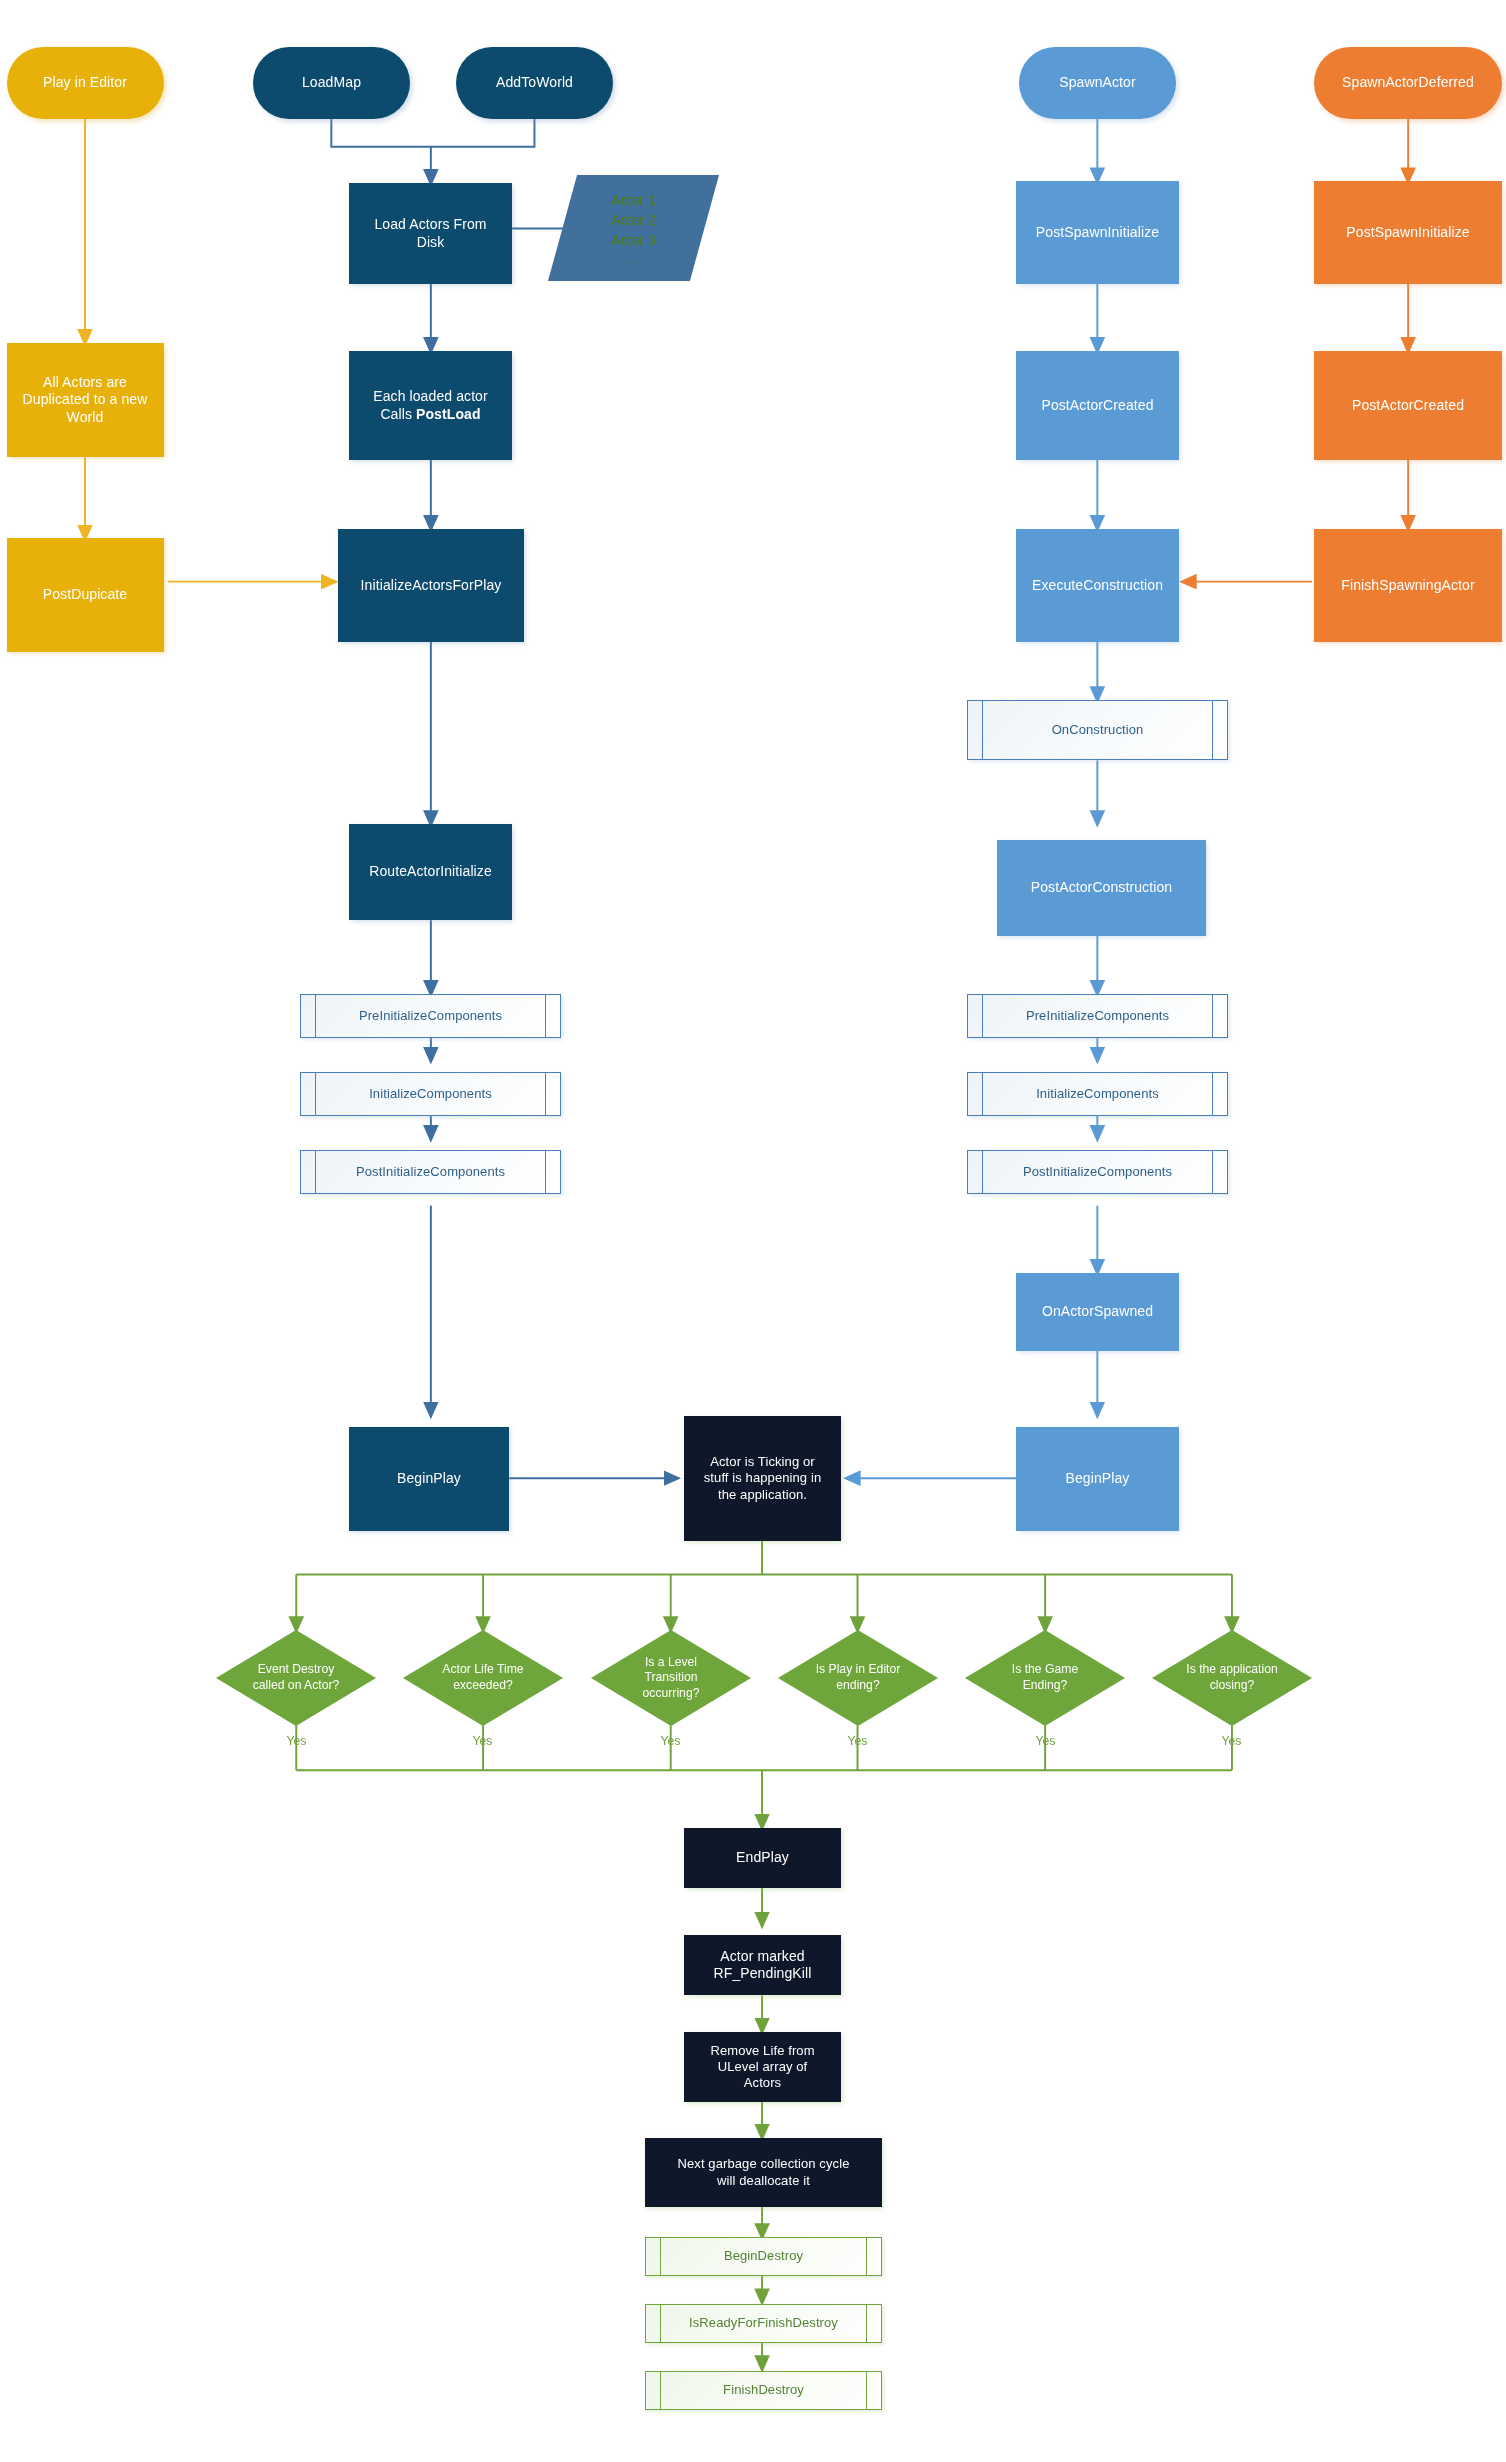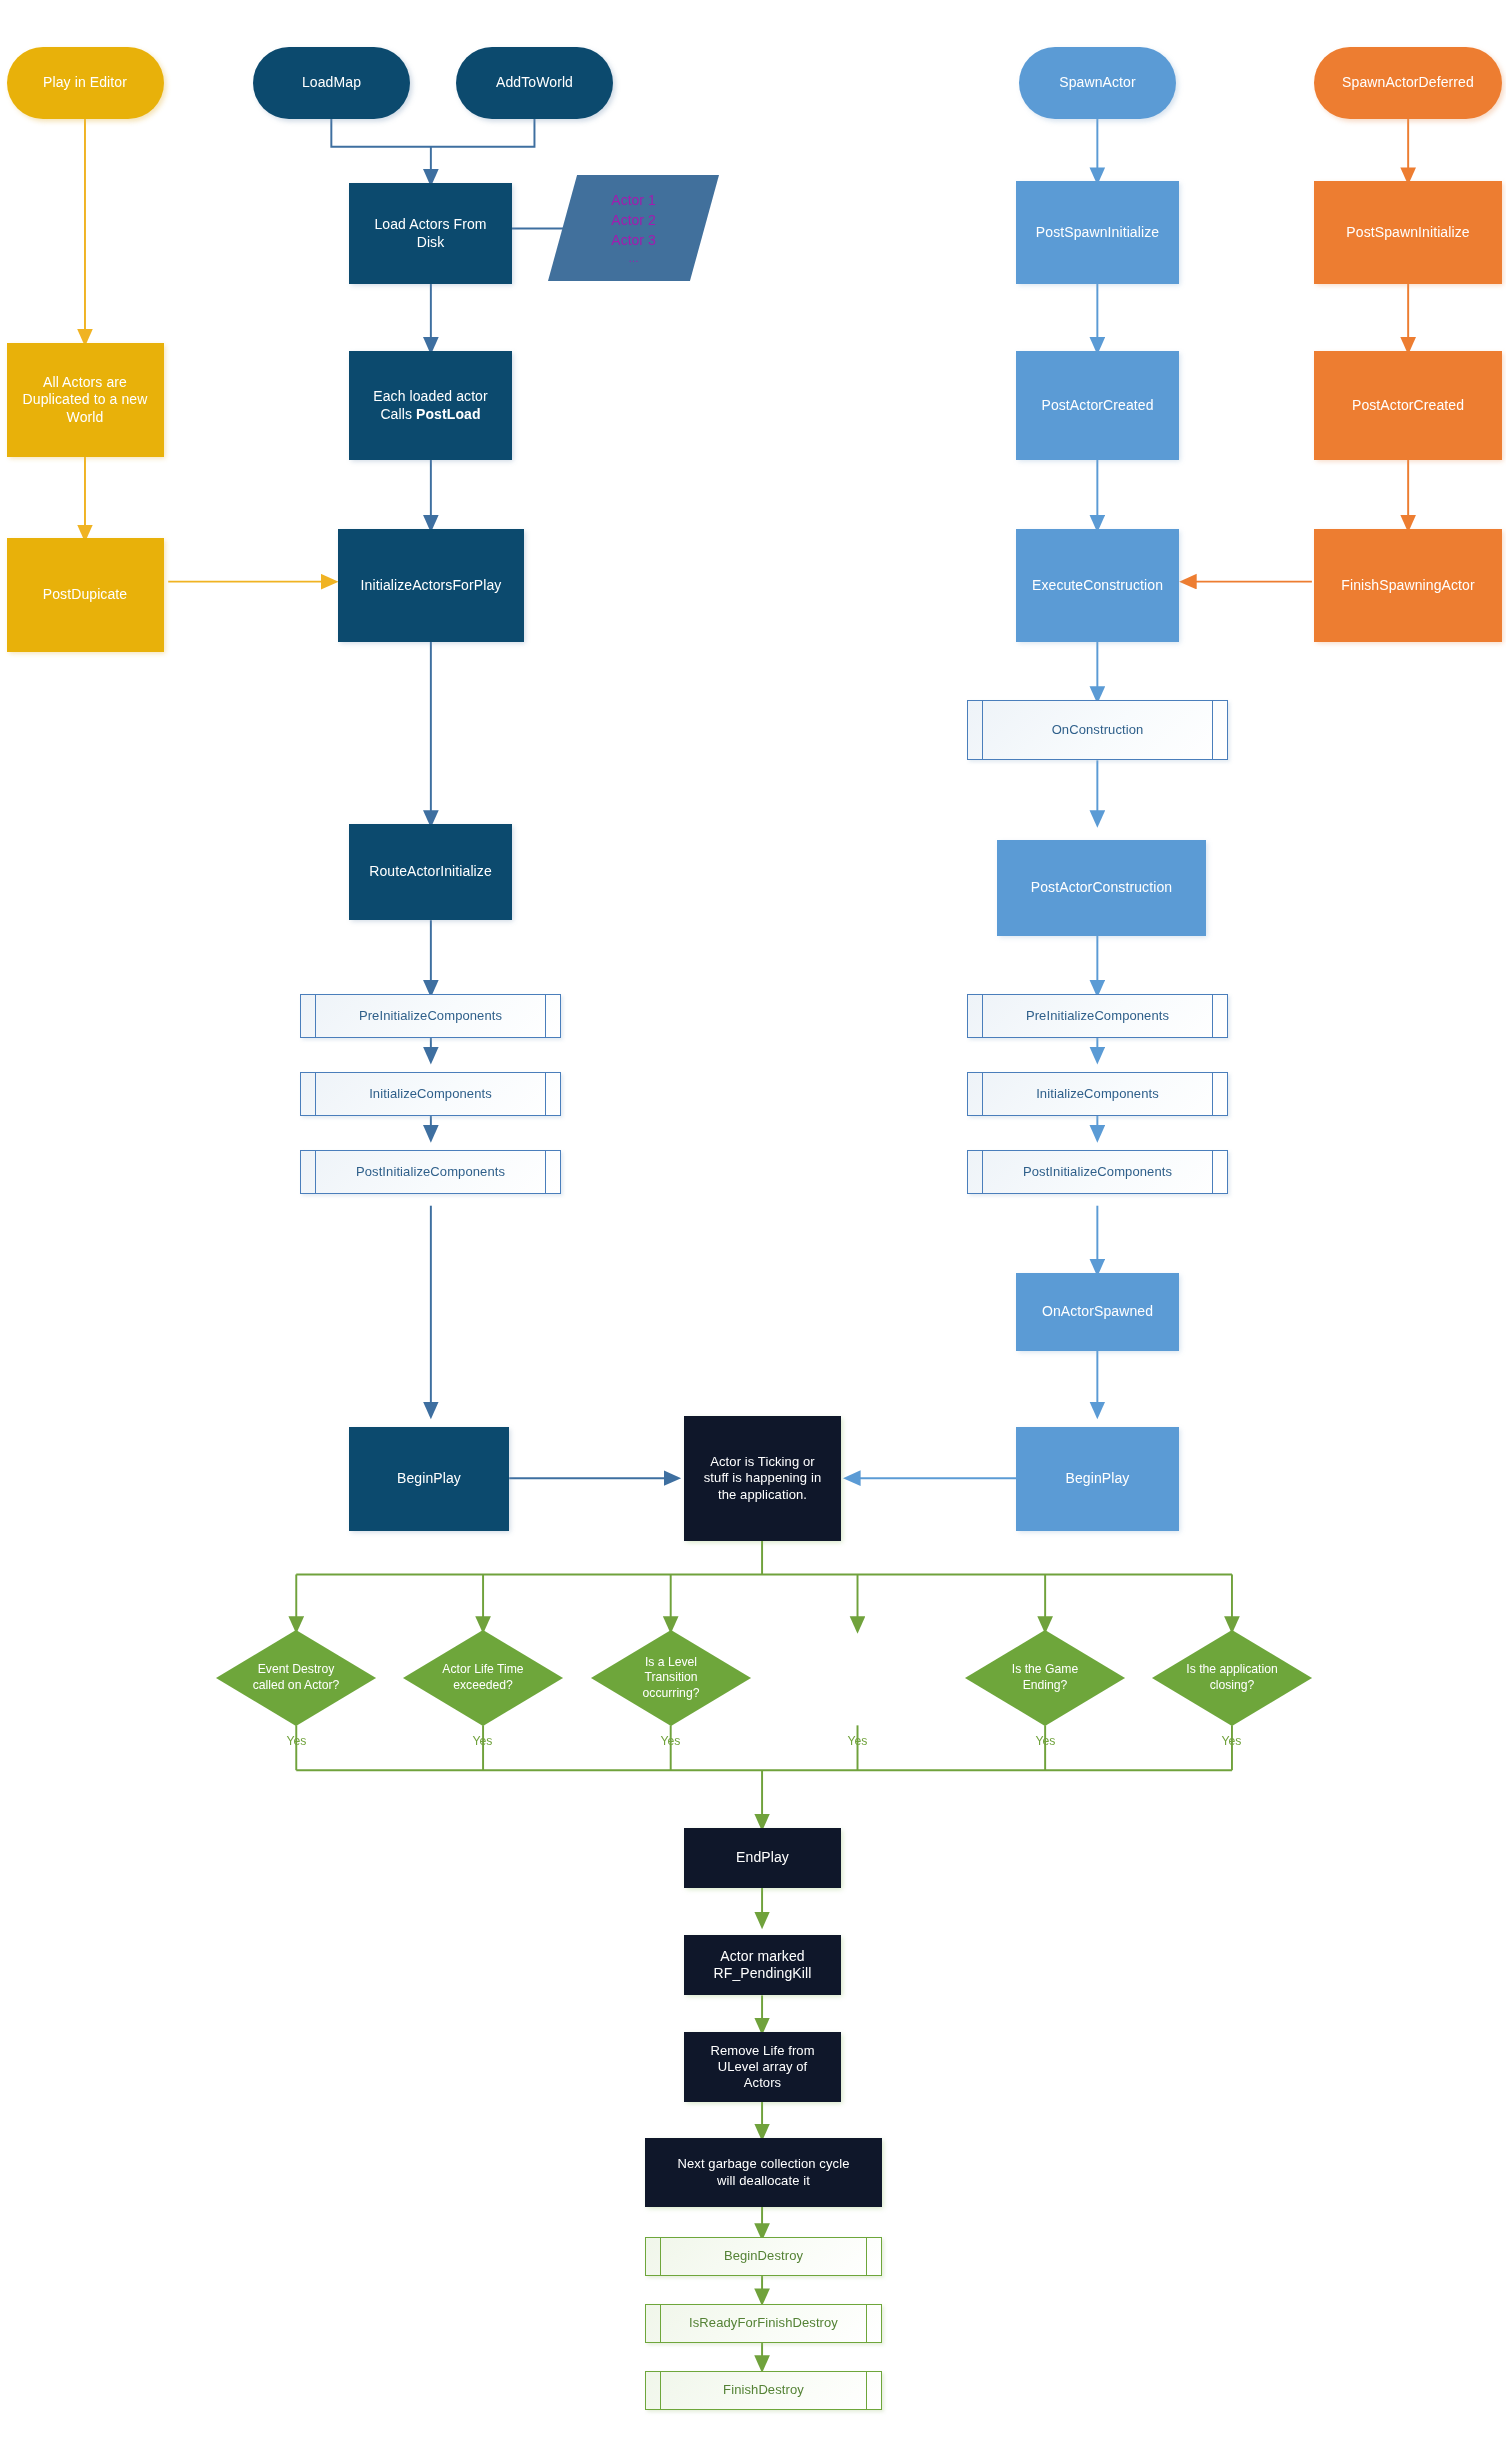--- a/index.html
+++ b/index.html
@@ -32,21 +32,21 @@
           background:linear-gradient(135deg,#f0f6ea 0%,#f9fcf6 55%,#ffffff 100%);
           box-shadow:1.6px 1.6px 3.3px rgba(170,200,140,.30); }
   .pproc.green::before,.pproc.green::after{background:#6EA63B;}
 
   
   .data{ position:absolute; }
   .data .shape{position:absolute;inset:0;background:#41709C;
         clip-path:polygon(17% 0,100% 0,83% 100%,0 100%);
         box-shadow:2.4px 2.4px 4.9px rgba(120,150,180,.30);}
   .data .txt{position:absolute;inset:0;display:flex;flex-direction:column;
-        align-items:center;justify-content:center;color:#a21caf;font-size:14px;line-height:1.45;}
+        align-items:center;justify-content:center;color:#4d7c0f;font-size:14px;line-height:1.45;}
 
   
   .diamond{position:absolute;}
   .diamond .shape{position:absolute;inset:0;background:#6EA63B;
         clip-path:polygon(50% 0,100% 50%,50% 100%,0 50%);
         box-shadow:2.4px 2.4px 4.9px rgba(150,195,110,.35);}
   .diamond .txt{position:absolute;inset:0;display:flex;align-items:center;
         justify-content:center;text-align:center;color:#fff;font-size:12.2px;line-height:1.28;padding:0 11.4px;box-sizing:border-box;}
 
   .edge-label{position:absolute;color:#70A23C;font-size:12.2px;text-align:center;}
@@ -276,20 +276,27 @@
     </div>
   </div>
   <div class="diamond" style="left:591px;top:1630px;width:160px;height:96px;">
     <div class="shape"></div>
     <div class="txt">
       <div><span>Is a Level</span><br>
            <span>Transition</span><br>
            <span>occurring?</span></div>
     </div>
   </div>
+  <div class="diamond" style="left:778px;top:1630px;width:160px;height:96px;">
+    <div class="shape"></div>
+    <div class="txt">
+      <div><span>Is Play in Editor</span><br>
+           <span>ending?</span></div>
+    </div>
+  </div>
   <div class="diamond" style="left:965px;top:1630px;width:160px;height:96px;">
     <div class="shape"></div>
     <div class="txt">
       <div><span>Is the Game</span><br>
            <span>Ending?</span></div>
     </div>
   </div>
   <div class="diamond" style="left:1152px;top:1630px;width:160px;height:96px;">
     <div class="shape"></div>
     <div class="txt">

